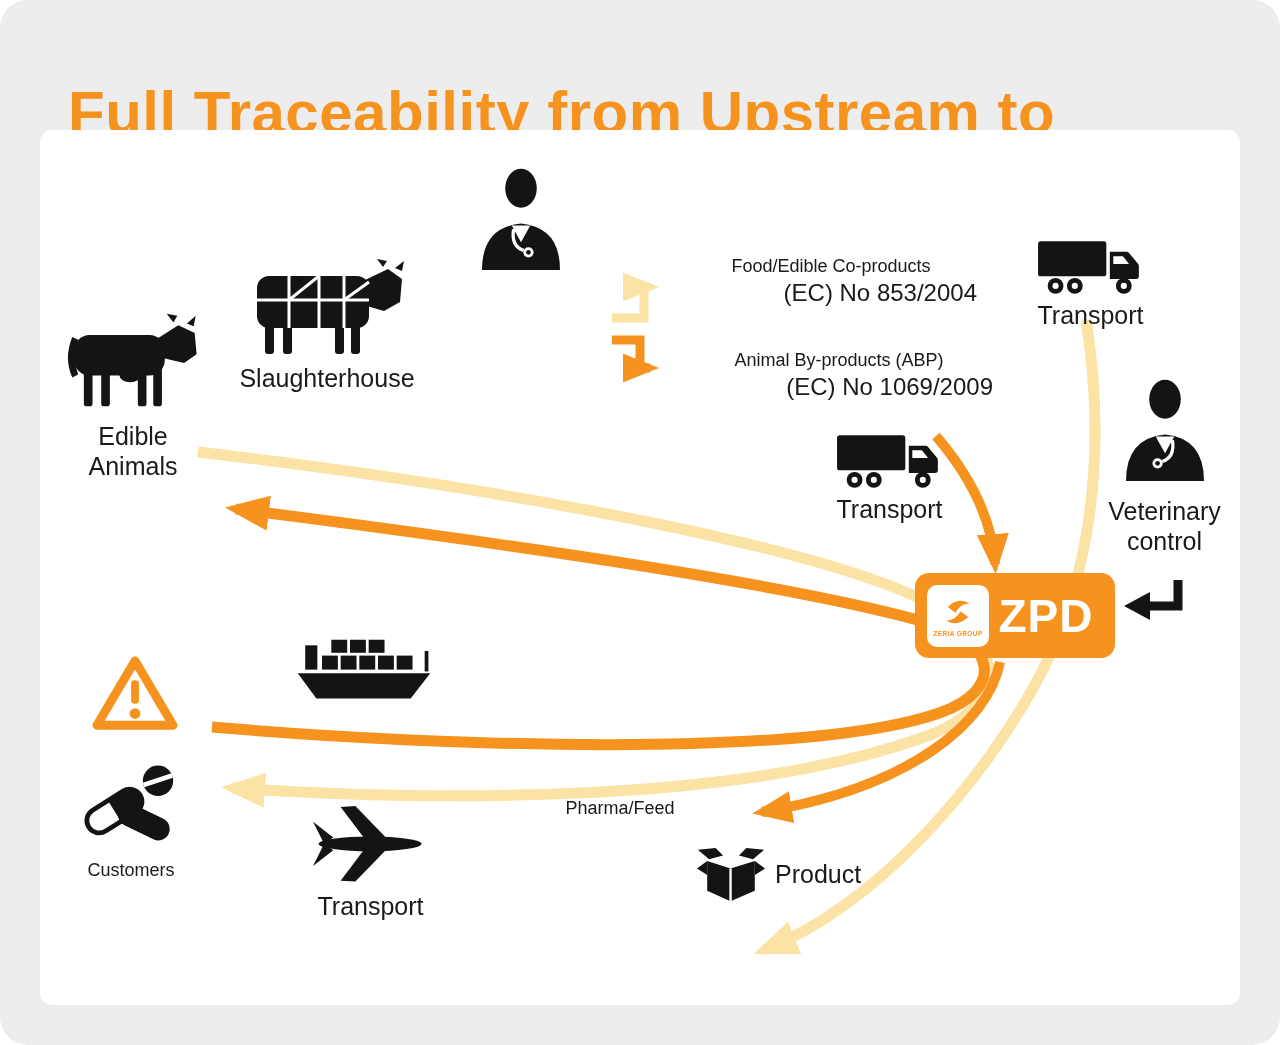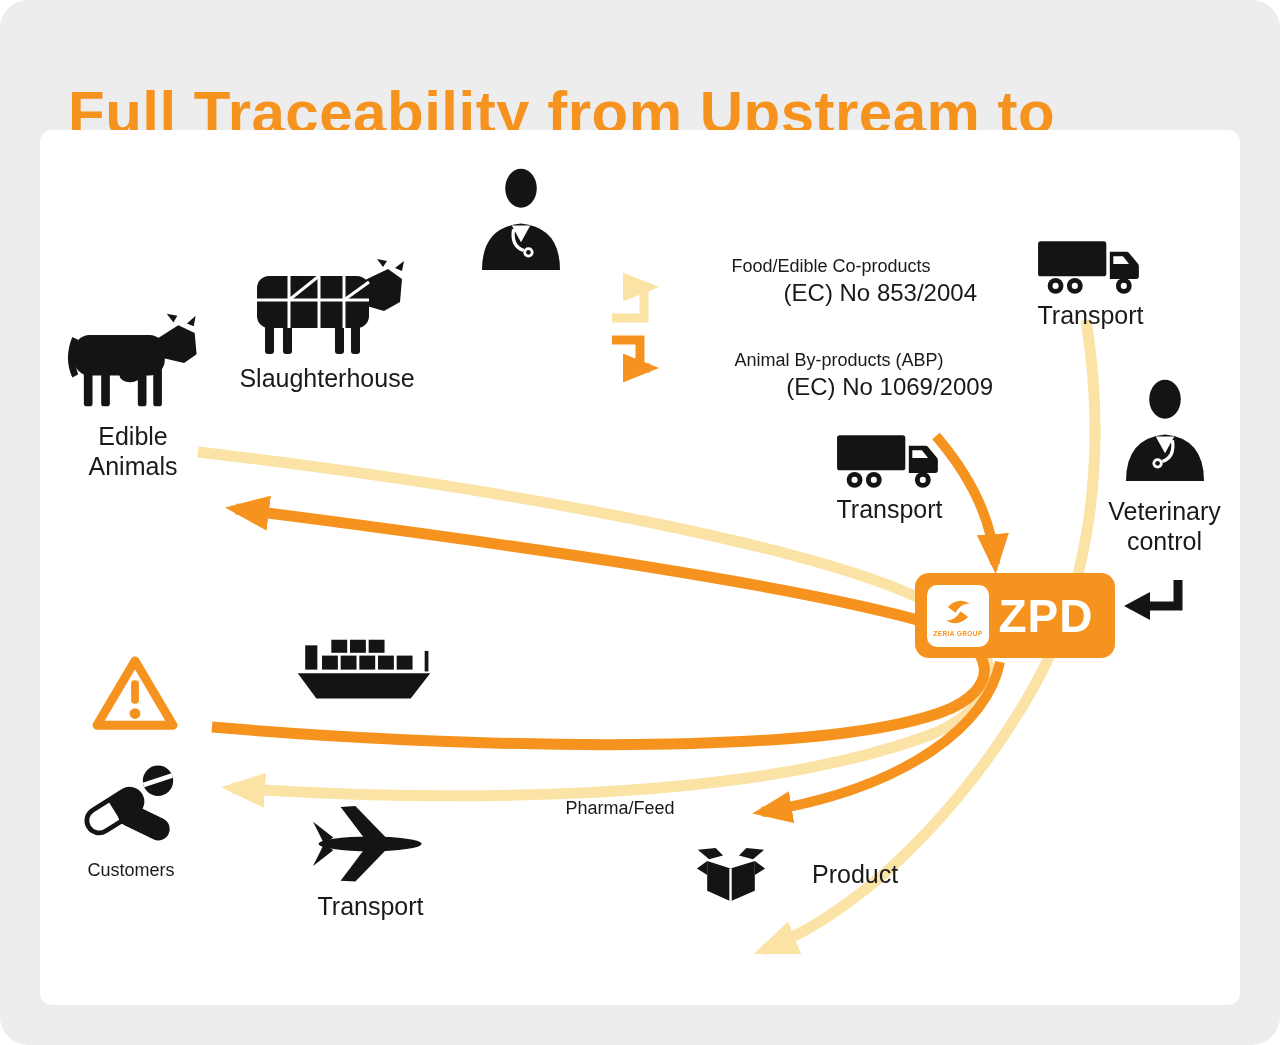--- a/index.html
+++ b/index.html
@@ -244,18 +244,18 @@
   <div class="node" style="left:696px;top:846px;width:70px;">
     <svg class="icon" width="70" height="58" viewBox="0 0 75 62" fill="currentColor">
       <path d="M14,14 L2,4 L21,2 L29,10 Z"></path>
       <path d="M61,14 L73,4 L54,2 L46,10 Z"></path>
       <path d="M12,16 L37,24 L63,16 L63,48 L37,59 L12,48 Z"></path>
       <path d="M37,24 V59" stroke="#fff" stroke-width="2.5"></path>
       <path d="M12,16 L1,24 L12,31 Z"></path>
       <path d="M63,16 L74,24 L63,31 Z"></path>
     </svg>
   </div>
-  <div class="node" style="left:812px;top:860px;width:120px;text-align:left;">
+  <div class="node" style="left:775px;top:860px;width:120px;text-align:left;">
     <div class="label">Product</div>
   </div>
 
 
 </div>
 
 </body></html>

